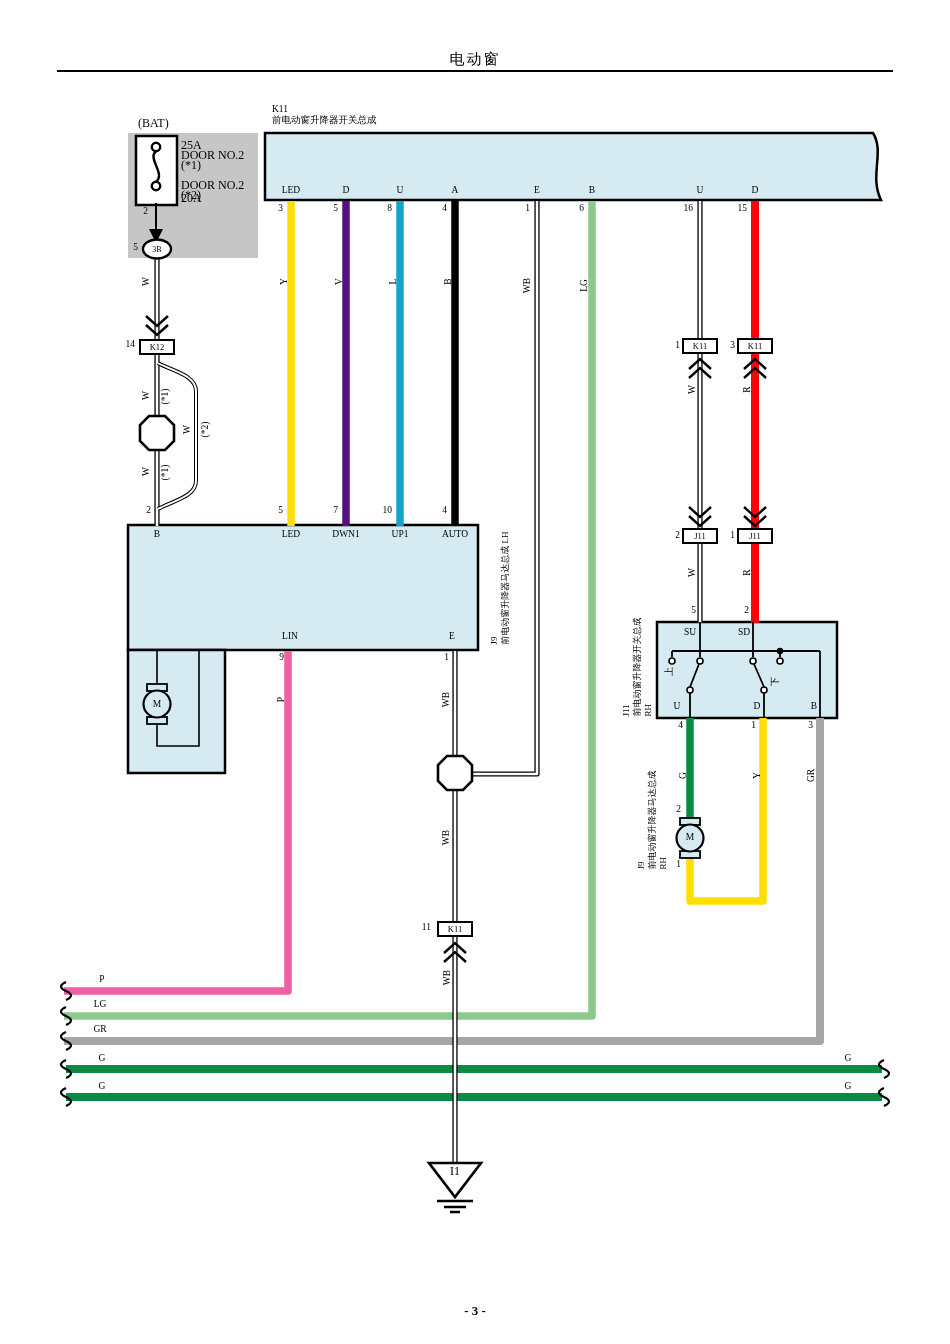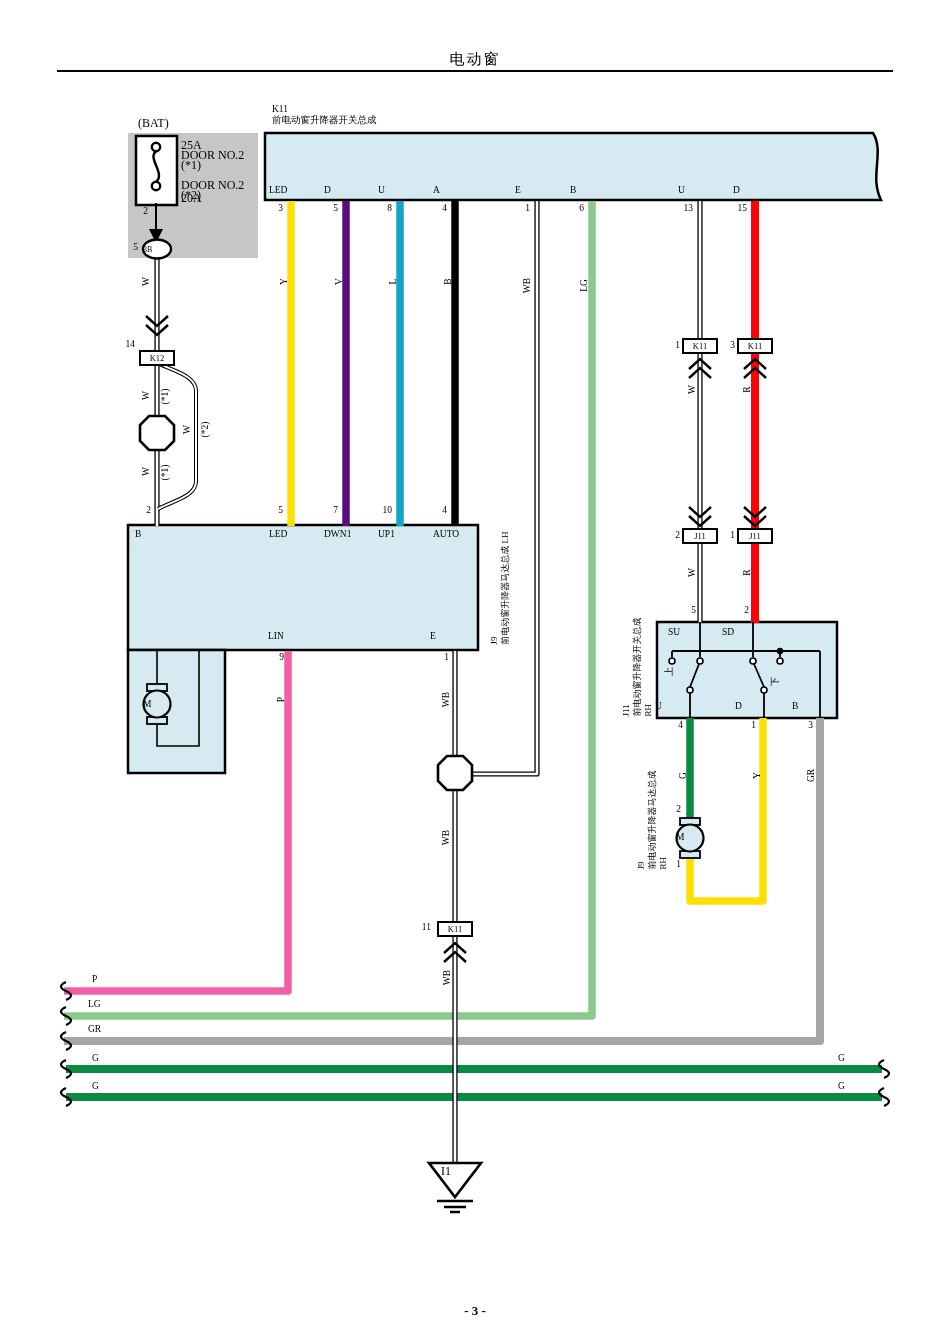--- a/index.html
+++ b/index.html
@@ -3,21 +3,21 @@
 <meta charset="utf-8">
 <style>
   html,body{margin:0;padding:0;background:#fff;}
   .canvas{position:relative;width:950px;height:1344px;background:#fff;overflow:hidden;
           font-family:"Liberation Serif","DejaVu Serif",serif;color:#000;}
   .canvas svg{position:absolute;left:0;top:0;}
   .title{position:absolute;left:0;right:0;top:50px;text-align:center;font-size:15px;letter-spacing:2px;}
   .rule{position:absolute;left:57px;top:70px;width:836px;height:2px;background:#000;}
   .pageno{position:absolute;left:0;right:0;top:1303px;text-align:center;font-size:13px;font-weight:bold;}
   .lbl{position:absolute;font-size:9.5px;line-height:11px;white-space:nowrap;z-index:4;}
-  .c{}
+  .c{text-align:center;}
   .r{text-align:right;}
   .sm{font-size:12px;}
   .xs{font-size:8px;}
   .vl{position:absolute;width:24px;text-align:center;font-size:9.5px;line-height:11px;
       transform:rotate(-90deg);white-space:nowrap;z-index:4;}
   .cbox{position:absolute;width:36px;height:16px;background:#fff;border:2px solid #000;
         box-sizing:border-box;display:flex;align-items:center;justify-content:center;
         font-size:8.5px;z-index:3;}
   .rot{position:absolute;transform:translate(-50%,-50%) rotate(-90deg);font-size:9px;
        line-height:11px;white-space:nowrap;text-align:left;z-index:4;}
@@ -158,21 +158,21 @@
   <span class="lbl c" style="left:570px;top:185px;width:44px;">B</span>
   <span class="lbl c" style="left:678px;top:185px;width:44px;">U</span>
   <span class="lbl c" style="left:733px;top:185px;width:44px;">D</span>
 
   <span class="lbl r" style="left:263px;top:203px;width:20px;">3</span>
   <span class="lbl r" style="left:318px;top:203px;width:20px;">5</span>
   <span class="lbl r" style="left:372px;top:203px;width:20px;">8</span>
   <span class="lbl r" style="left:427px;top:203px;width:20px;">4</span>
   <span class="lbl r" style="left:510px;top:203px;width:20px;">1</span>
   <span class="lbl r" style="left:564px;top:203px;width:20px;">6</span>
-  <span class="lbl r" style="left:673px;top:203px;width:20px;">13</span>
+  <span class="lbl r" style="left:673px;top:203px;width:20px;">16</span>
   <span class="lbl r" style="left:727px;top:203px;width:20px;">15</span>
 
   <span class="vl" style="left:134px;top:276px;">W</span>
   <span class="vl" style="left:272px;top:276px;">Y</span>
   <span class="vl" style="left:327px;top:276px;">V</span>
   <span class="vl" style="left:381px;top:276px;">L</span>
   <span class="vl" style="left:436px;top:276px;">B</span>
   <span class="vl" style="left:515px;top:280px;">WB</span>
   <span class="vl" style="left:572px;top:280px;">LG</span>
   <span class="vl" style="left:680px;top:384px;">W</span>
@@ -252,21 +252,21 @@
   <span class="lbl c" style="left:92px;top:974px;width:20px;">P</span>
   <span class="lbl c" style="left:88px;top:999px;width:24px;">LG</span>
   <span class="lbl c" style="left:88px;top:1024px;width:24px;">GR</span>
   <span class="lbl c" style="left:92px;top:1053px;width:20px;">G</span>
   <span class="lbl c" style="left:92px;top:1081px;width:20px;">G</span>
   <span class="lbl c" style="left:838px;top:1053px;width:20px;">G</span>
   <span class="lbl c" style="left:838px;top:1081px;width:20px;">G</span>
 
   <span class="lbl sm c" style="left:441px;top:1166px;width:28px;">I1</span>
 
-  <div class="cbox" style="left:139px;top:350px;">
+  <div class="cbox" style="left:139px;top:339px;">
     <span>K12</span>
     </div>
   <div class="cbox" style="left:682px;top:338px;">
     <span>K11</span>
     </div>
   <div class="cbox" style="left:737px;top:338px;">
     <span>K11</span>
     </div>
   <div class="cbox" style="left:682px;top:528px;">
     <span>J11</span>

